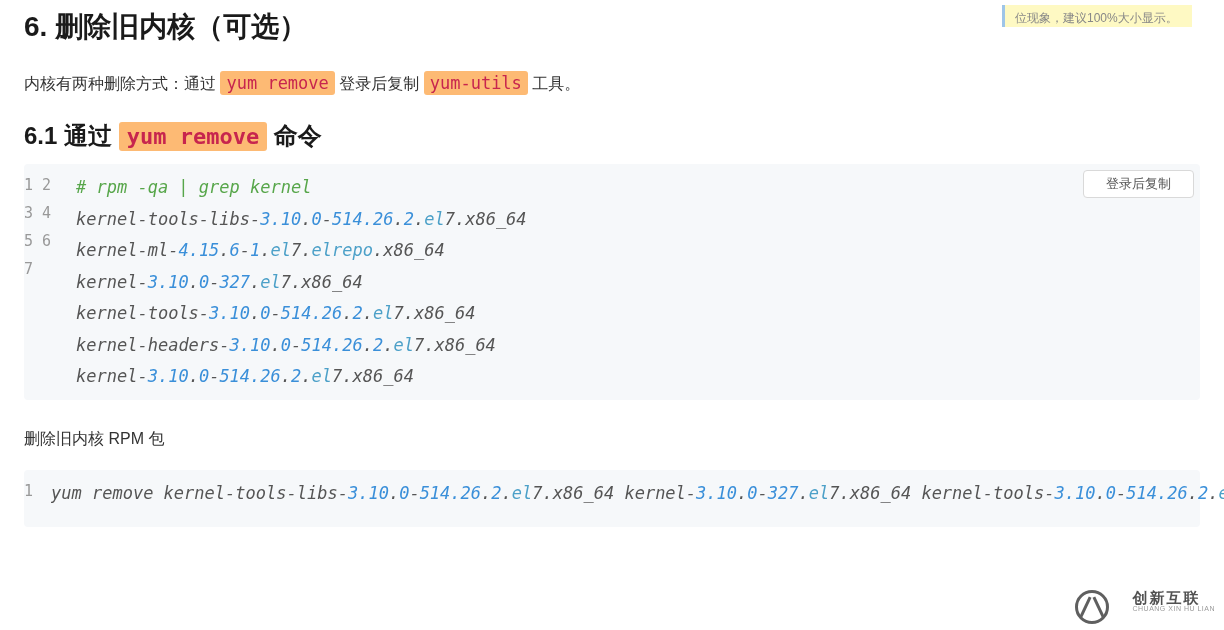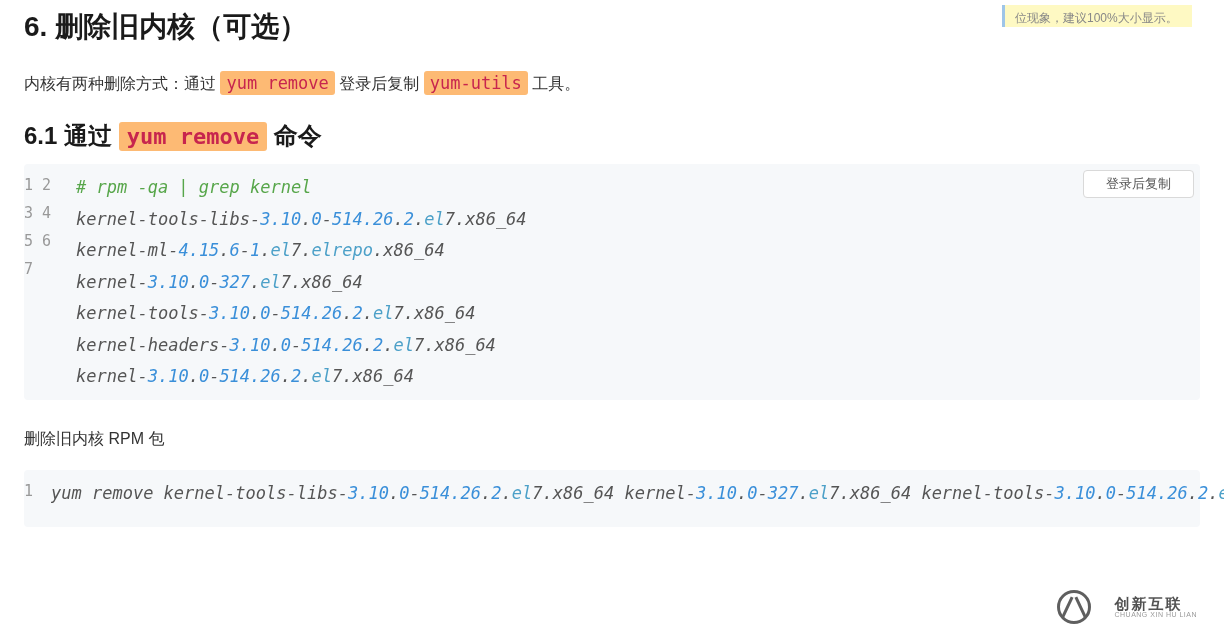--- a/index.html
+++ b/index.html
@@ -119,24 +119,24 @@
     background: #fef9c3;
     overflow: hidden;
     height: 22px;
     line-height: 1.3;
   }
   .wrap { position: relative; }
 
   
   .watermark {
     position: fixed;
-    right: 27px;
+    right: 9px;
     bottom: 6px;
     display: flex;
-    align-items: center;
+    align-items: flex-start;
     gap: 23px;
     opacity: 0.85;
     pointer-events: none;
   }
   .watermark .logo-ring {
     width: 34px; height: 34px;
     border: 3px solid #444;
     border-radius: 50%;
     position: relative;
   }

